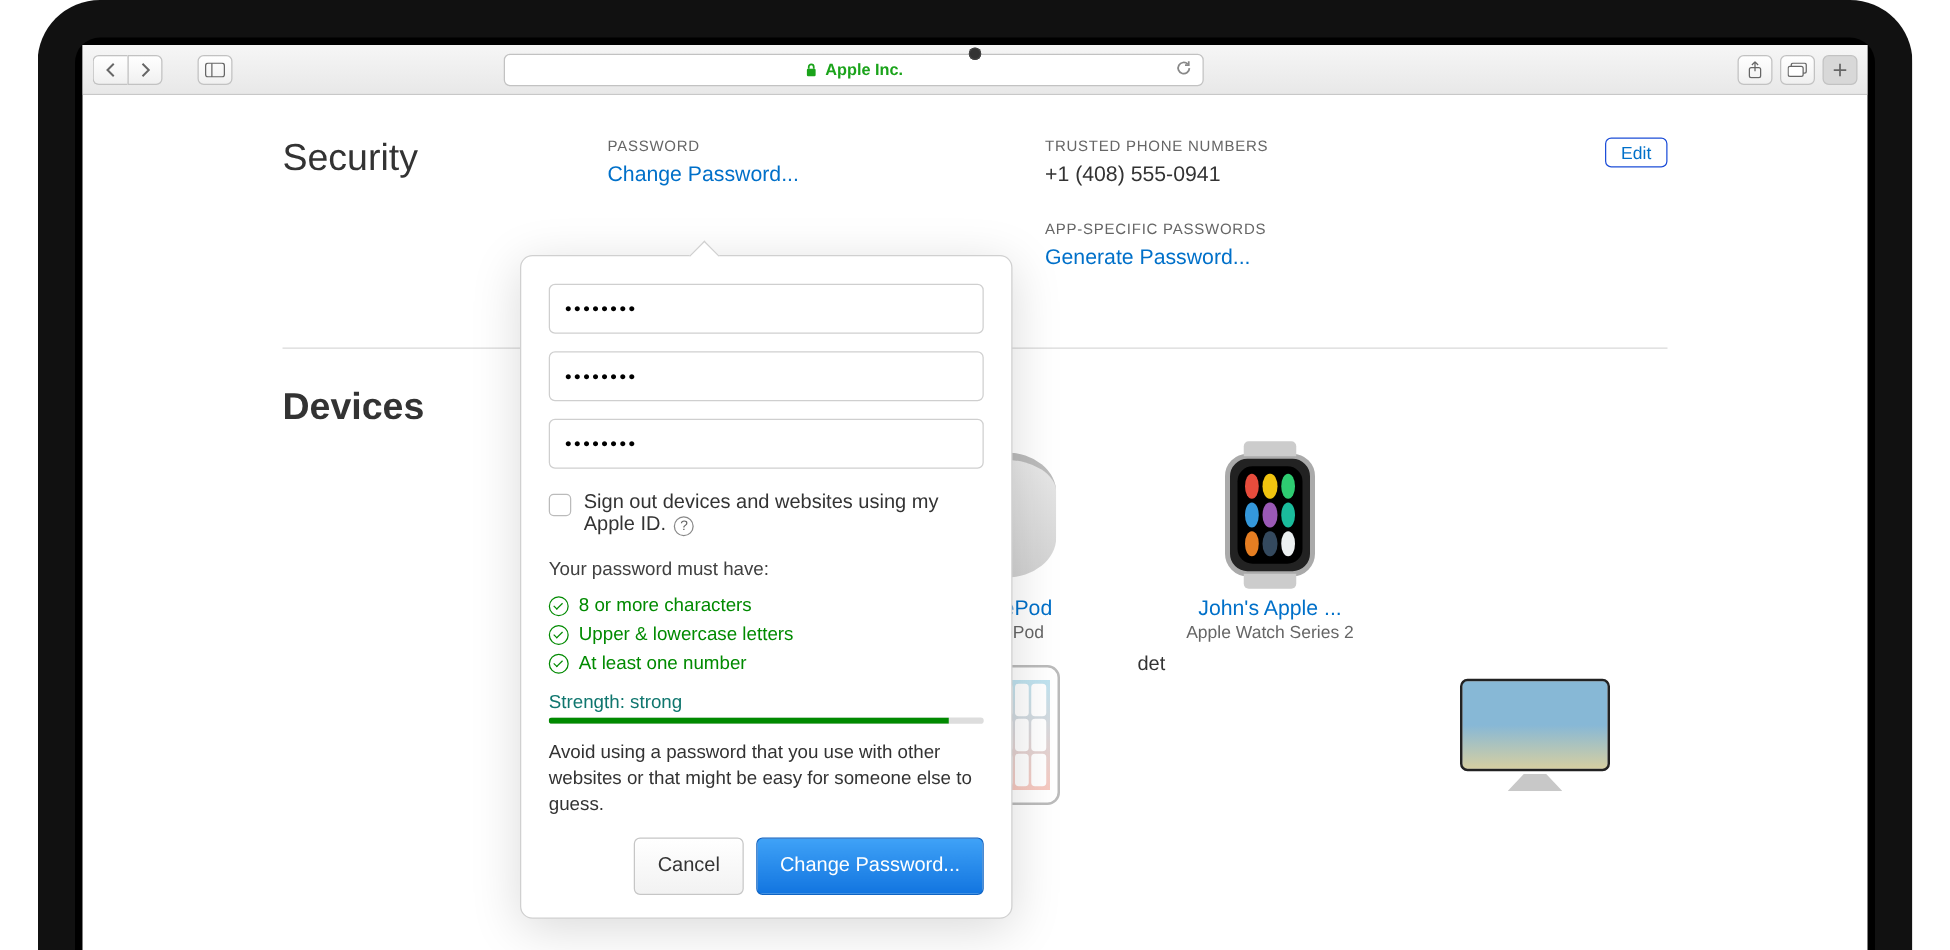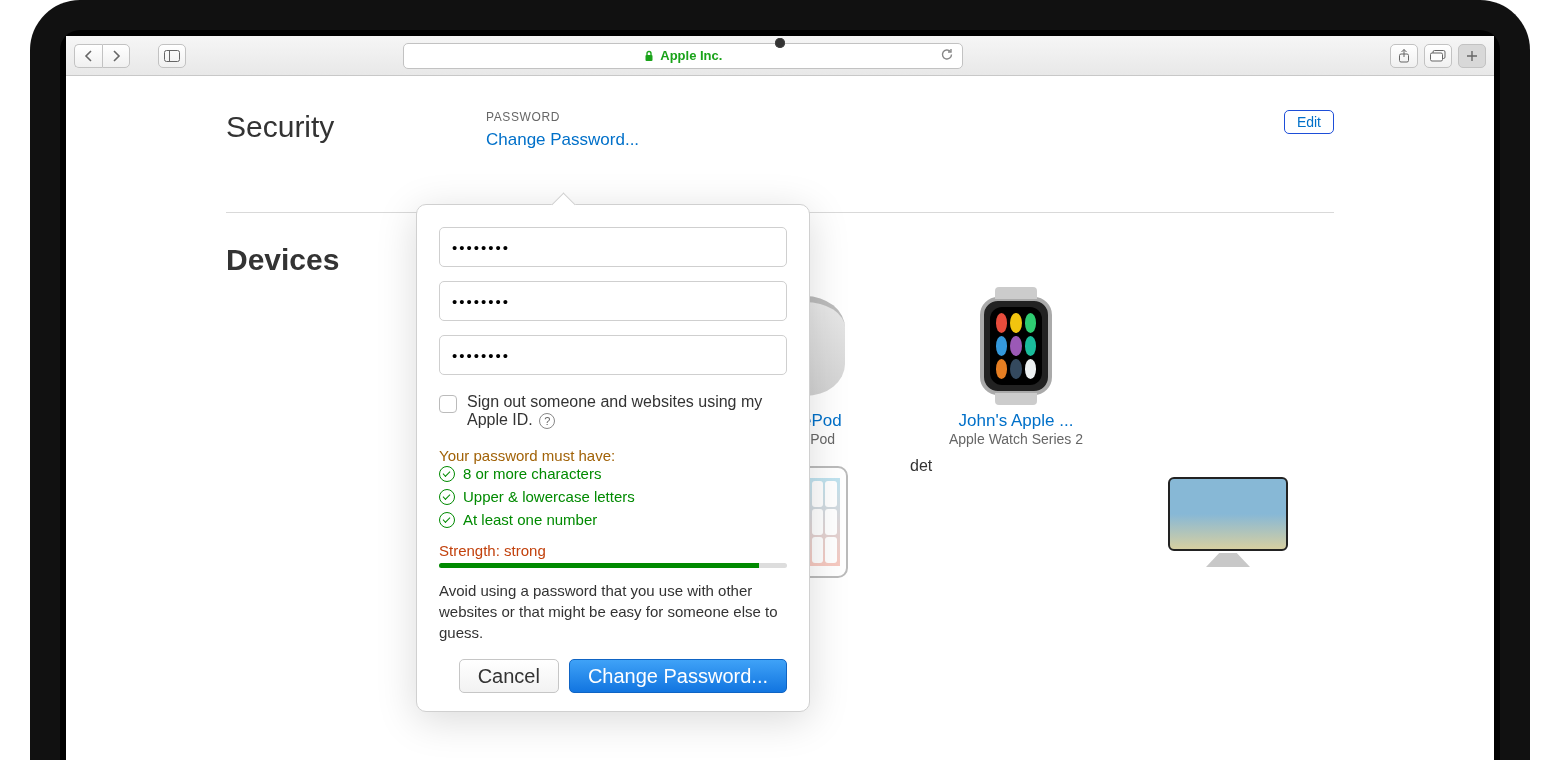--- a/index.html
+++ b/index.html
@@ -199,30 +199,30 @@
     border: 1px solid #cfcfcf;
     border-radius: 5px;
     padding: 0 12px;
     font-size: 15px;
     margin-bottom: 14px;
     letter-spacing: 2px;
   }
   .check-row { display: flex; align-items: flex-start; gap: 10px; font-size: 16px; color:#333; margin: 4px 0 18px;}
   .checkbox { width:18px; height:18px; border:1px solid #bbb; border-radius:4px; flex-shrink:0; margin-top:2px; cursor:pointer;}
   .help-icon { display:inline-flex; width:16px; height:16px; border:1px solid #888; border-radius:50%; font-size:11px; align-items:center; justify-content:center; color:#666; margin-left:2px; cursor:pointer;}
-  .req-title { font-size: 15px; color:#a16207; margin-bottom: 1px; }
+  .req-title { font-size: 15px; color:#404040; margin-bottom: 12px; }
   .req { display:flex; align-items:center; gap:8px; color:#008a00; font-size:15px; margin-bottom:6px;}
   .req .ok { width:16px; height:16px; border:1.5px solid #008a00; border-radius:50%; position:relative; flex-shrink:0;}
   .req .ok::after{ content:""; position:absolute; left:3px; top:4px; width:6px; height:3px; border-left:1.5px solid #008a00; border-bottom:1.5px solid #008a00; transform:rotate(-45deg);}
-  .strength-label{ font-size:15px; color:#c2410c; margin-top:14px; margin-bottom:4px;}
+  .strength-label{ font-size:15px; color:#0f766e; margin-top:14px; margin-bottom:4px;}
   .strength-bar{ height:5px; background:#ddd; border-radius:3px; overflow:hidden; margin-bottom:12px;}
   .strength-fill{ height:100%; background:#008a00; width:92%; }
   .advice{ font-size:15px; color:#333; line-height:1.4; margin-bottom:16px;}
   .btn-row{ display:flex; justify-content:flex-end; gap:10px;}
-  .btn{ height:34px; padding:0 18px; border-radius:5px; font-size:20px; cursor:pointer; border:1px solid #c6c6c6; background:linear-gradient(#fff,#f2f2f2); color:#333;}
+  .btn{ height:46px; padding:0 18px; border-radius:5px; font-size:16px; cursor:pointer; border:1px solid #c6c6c6; background:linear-gradient(#fff,#f2f2f2); color:#333;}
   .btn-primary{ background:linear-gradient(#3fa2f7,#1275e0); color:#fff; border:1px solid #0f64c4;}
 </style>
 </head>
 <body>
 
 <div class="laptop">
   <div class="camera"></div>
   <div class="screen">
 
     <div class="safari-bar">
@@ -285,20 +285,28 @@
 
       <div class="section">
         <div class="section-title">Security</div>
         <div>
           <div class="subblock">
             <div class="subhead">PASSWORD</div>
             <div class="link">Change Password...</div>
           </div>
         </div>
         <div>
+          <div class="subblock">
+            <div class="subhead">TRUSTED PHONE NUMBERS</div>
+            <div class="val-text">+1 (408) 555-0941</div>
+          </div>
+          <div class="subblock">
+            <div class="subhead">APP-SPECIFIC PASSWORDS</div>
+            <div class="link">Generate Password...</div>
+          </div>
         </div>
         <button class="edit-btn">Edit</button>
       </div>
 
       <div class="devices-section" style="display:grid; grid-template-columns:260px 1fr;">
         <div class="section-title">Devices</div>
         <div>
           <div class="devices-desc">
             <span>w.</span>
             <span class="link">Learn more</span>
@@ -398,21 +406,21 @@
       </div>
 
       <div class="popover">
         <input type="password" class="pw-input" value="••••••••" style="">
         <input type="password" class="pw-input" value="••••••••" style="">
         <input type="password" class="pw-input" value="••••••••" style="">
 
         <div class="check-row">
           <div class="checkbox"></div>
           <div>
-            <span>Sign out someone and websites using my Apple ID.</span>
+            <span>Sign out devices and websites using my Apple ID.</span>
             <span class="help-icon">?</span>
           </div>
         </div>
 
         <div class="req-title">Your password must have:</div>
         <div class="req">
             <span class="ok"></span>
             <span>8 or more characters</span>
           </div>
         <div class="req">

